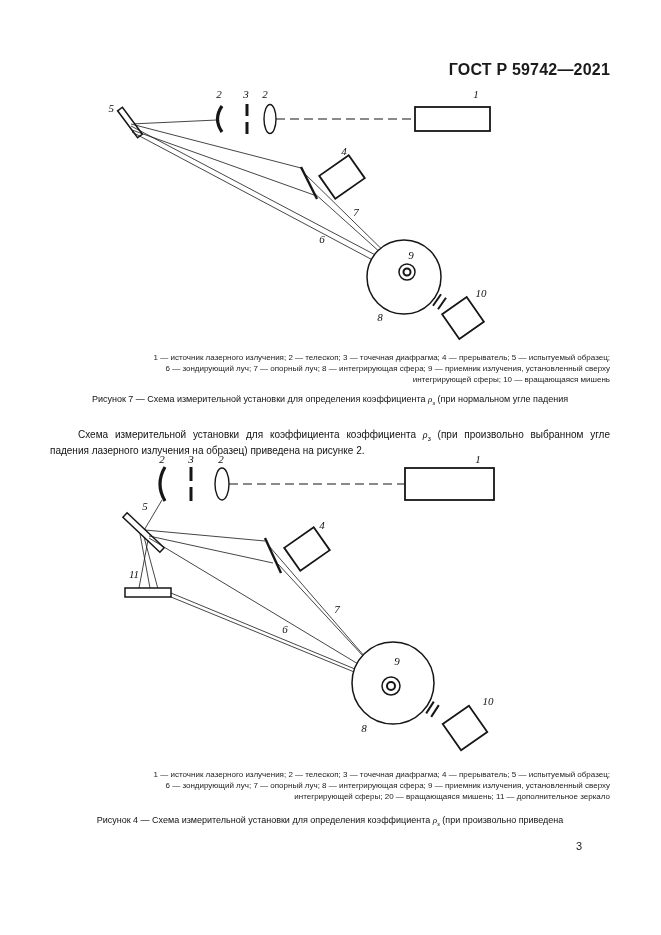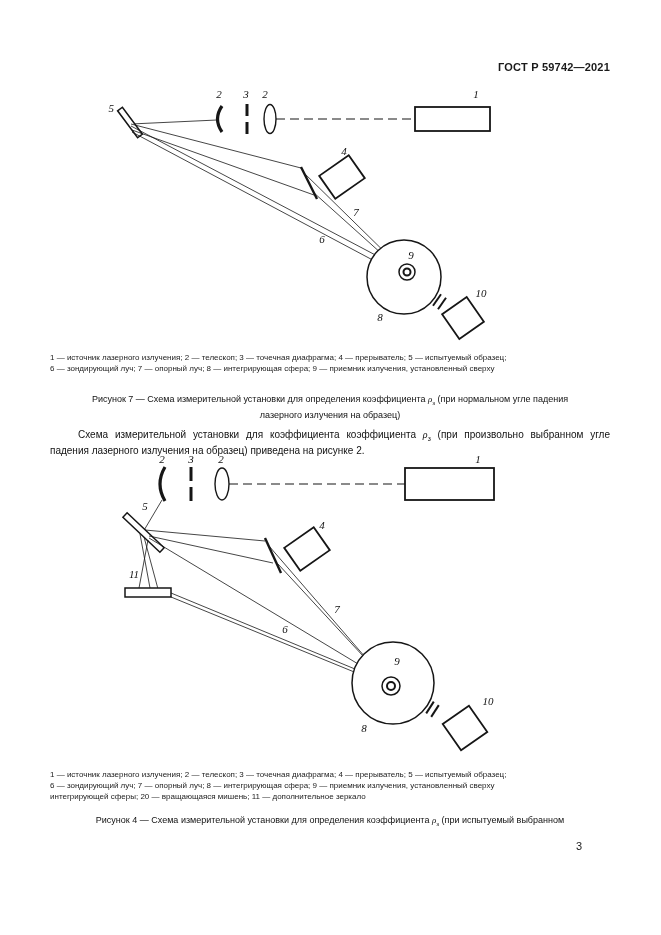--- a/index.html
+++ b/index.html
@@ -1,26 +1,26 @@
 <!DOCTYPE html>
 <html><head>
 <meta charset="utf-8">
 <style>
   * { margin:0; padding:0; box-sizing:border-box; }
   html,body { background:#e8e8e8; }
   body { width:661px; height:935px; font-family:"Liberation Sans",sans-serif; color:#1a1a1a; }
   .page { position:relative; width:661px; height:935px; background:#ffffff; overflow:hidden; }
-  .header { position:absolute; top:61px; right:51px; font-weight:bold; font-size:11px; letter-spacing:0.2px; }
+  .header { position:absolute; top:61px; right:51px; font-weight:bold; font-size:16px; letter-spacing:0.2px; }
   svg.fig { position:absolute; left:50px; overflow:visible; }
   .fig1 { top:85px; width:560px; height:265px; }
   .fig2 { top:452px; width:560px; height:310px; }
   svg.fig line, svg.fig path, svg.fig rect, svg.fig circle, svg.fig ellipse, svg.fig polygon { stroke:#161616; }
   svg.fig text { font-family:"Liberation Serif",serif; font-style:italic; font-size:11px; fill:#111; text-anchor:middle; }
   .beam { stroke-width:0.8; }
-  .legend { position:absolute; left:50px; width:560px; text-align:left; font-size:8px; line-height:11px; color:#222; }
+  .legend { position:absolute; left:50px; width:560px; text-align:right; font-size:8px; line-height:11px; color:#222; }
   .legend1 { top:352px; }
   .legend2 { top:769px; }
   .caption { position:absolute; left:50px; width:560px; text-align:center; font-size:9px; line-height:13px; color:#111; }
   .caption1 { top:393px; }
   .caption2 { top:814px; }
   .para { position:absolute; left:50px; top:429px; width:560px; font-size:10px; line-height:11.5px; text-align:justify; text-indent:28px; color:#111; }
   .rho { font-style:italic; font-family:"Liberation Serif",serif; }
   sub { font-size:68%; }
   .page-number { position:absolute; top:840px; left:576px; font-size:11px; }
 </style>
@@ -76,25 +76,25 @@
       <text x="272" y="158">6</text>
       <text x="361" y="174">9</text>
       <text x="330" y="236">8</text>
       <text x="431" y="212">10</text>
     </g>
   </svg>
 
   <div class="legend legend1">
     <div>1 — источник лазерного излучения; 2 — телескоп; 3 — точечная диафрагма; 4 — прерыватель; 5 — испытуемый образец;</div>
     <div>6 — зондирующий луч; 7 — опорный луч; 8 — интегрирующая сфера; 9 — приемник излучения, установленный сверху</div>
+    <div>интегрирующей сферы; 10 — вращающаяся мишень</div>
   </div>
 
   <div class="caption caption1">
     <div><span>Рисунок 7 — Схема измерительной установки для определения коэффициента </span><span class="rho">ρ</span><sub>з</sub><span> (при нормальном угле падения</span></div>
-    <div>лазерного излучения на образец)</div>
   </div>
 
   <div class="para"><span>Схема измерительной установки для коэффициента коэффициента </span><span class="rho">ρ</span><sub>з</sub><span> (при произвольно выбранном угле падения лазерного излучения на образец) приведена на рисунке 2.</span></div>
 
   <svg class="fig fig2" viewBox="0 0 560 310">
     <g fill="none">
       <line x1="179" y1="32" x2="355" y2="32" stroke-dasharray="9 5" stroke-width="1.1"></line>
       <rect x="355" y="16" width="89" height="32" stroke-width="1.8" fill="#fff"></rect>
       <ellipse cx="172" cy="32" rx="7" ry="16" stroke-width="1.4" fill="#fff"></ellipse>
       <line x1="141" y1="15" x2="141" y2="29" stroke-width="3"></line>
@@ -146,18 +146,18 @@
     </g>
   </svg>
 
   <div class="legend legend2">
     <div>1 — источник лазерного излучения; 2 — телескоп; 3 — точечная диафрагма; 4 — прерыватель; 5 — испытуемый образец;</div>
     <div>6 — зондирующий луч; 7 — опорный луч; 8 — интегрирующая сфера; 9 — приемник излучения, установленный сверху</div>
     <div>интегрирующей сферы; 20 — вращающаяся мишень; 11 — дополнительное зеркало</div>
   </div>
 
   <div class="caption caption2">
-    <div><span>Рисунок 4 — Схема измерительной установки для определения коэффициента </span><span class="rho">ρ</span><sub>з</sub><span> (при испытуемый выбранном</span></div>
+    <div><span>Рисунок 4 — Схема измерительной установки для определения коэффициента </span><span class="rho">ρ</span><sub>з</sub><span> (при произвольно приведена</span></div>
   </div>
 
   <div class="page-number">3</div>
 
 </div>
 
 </body></html>

